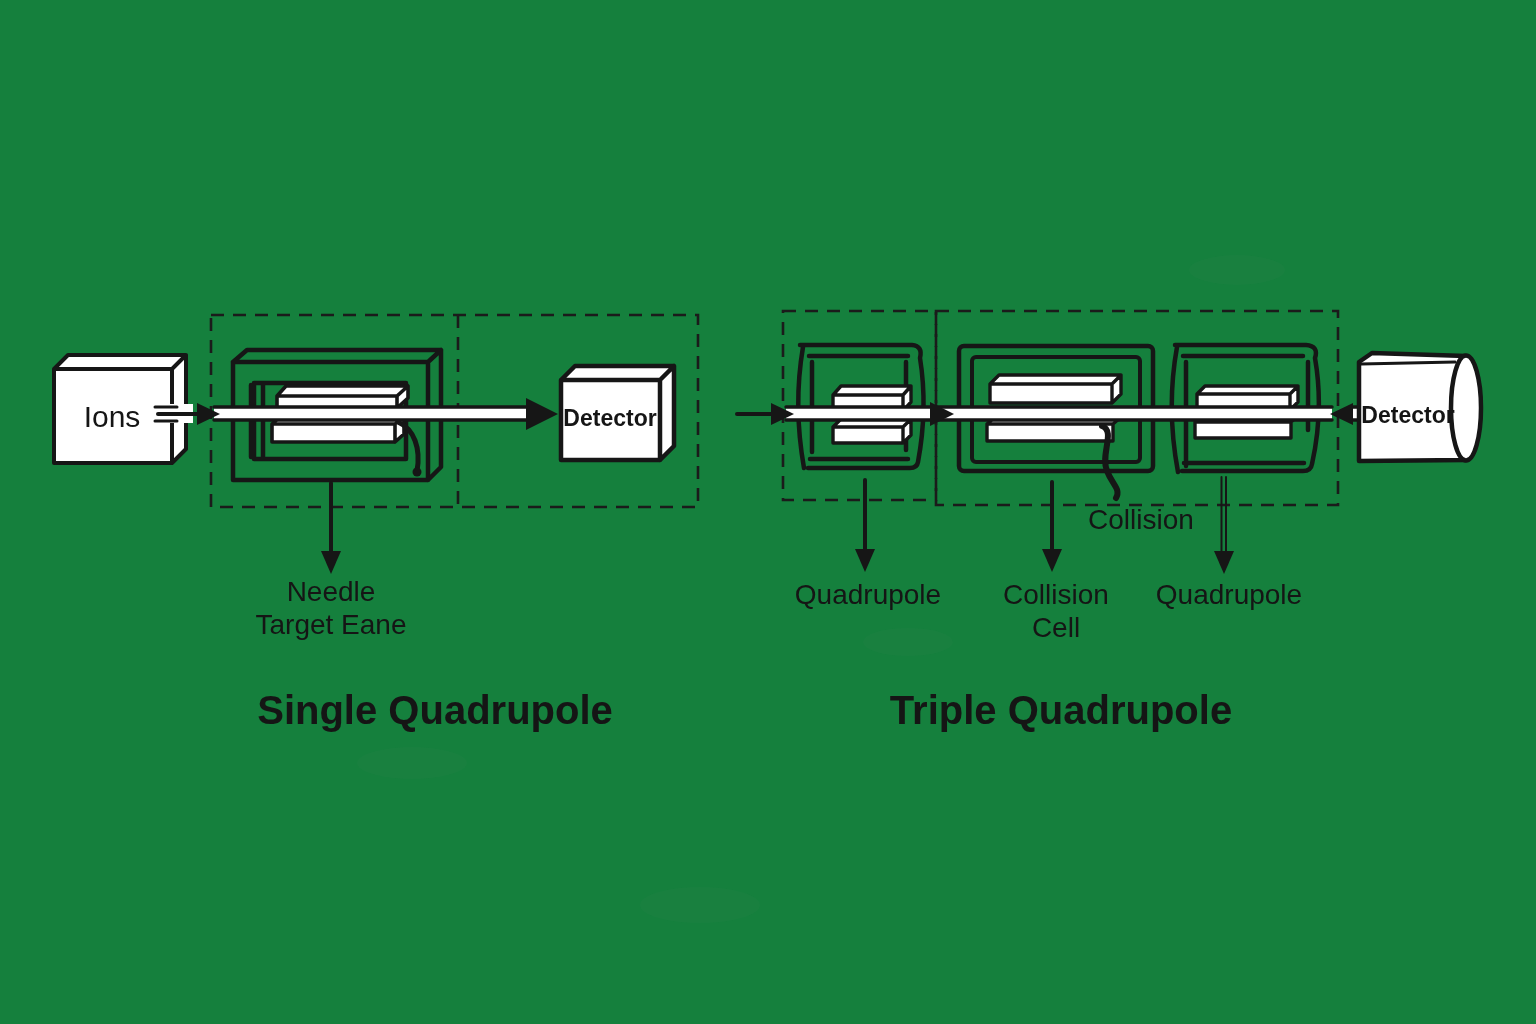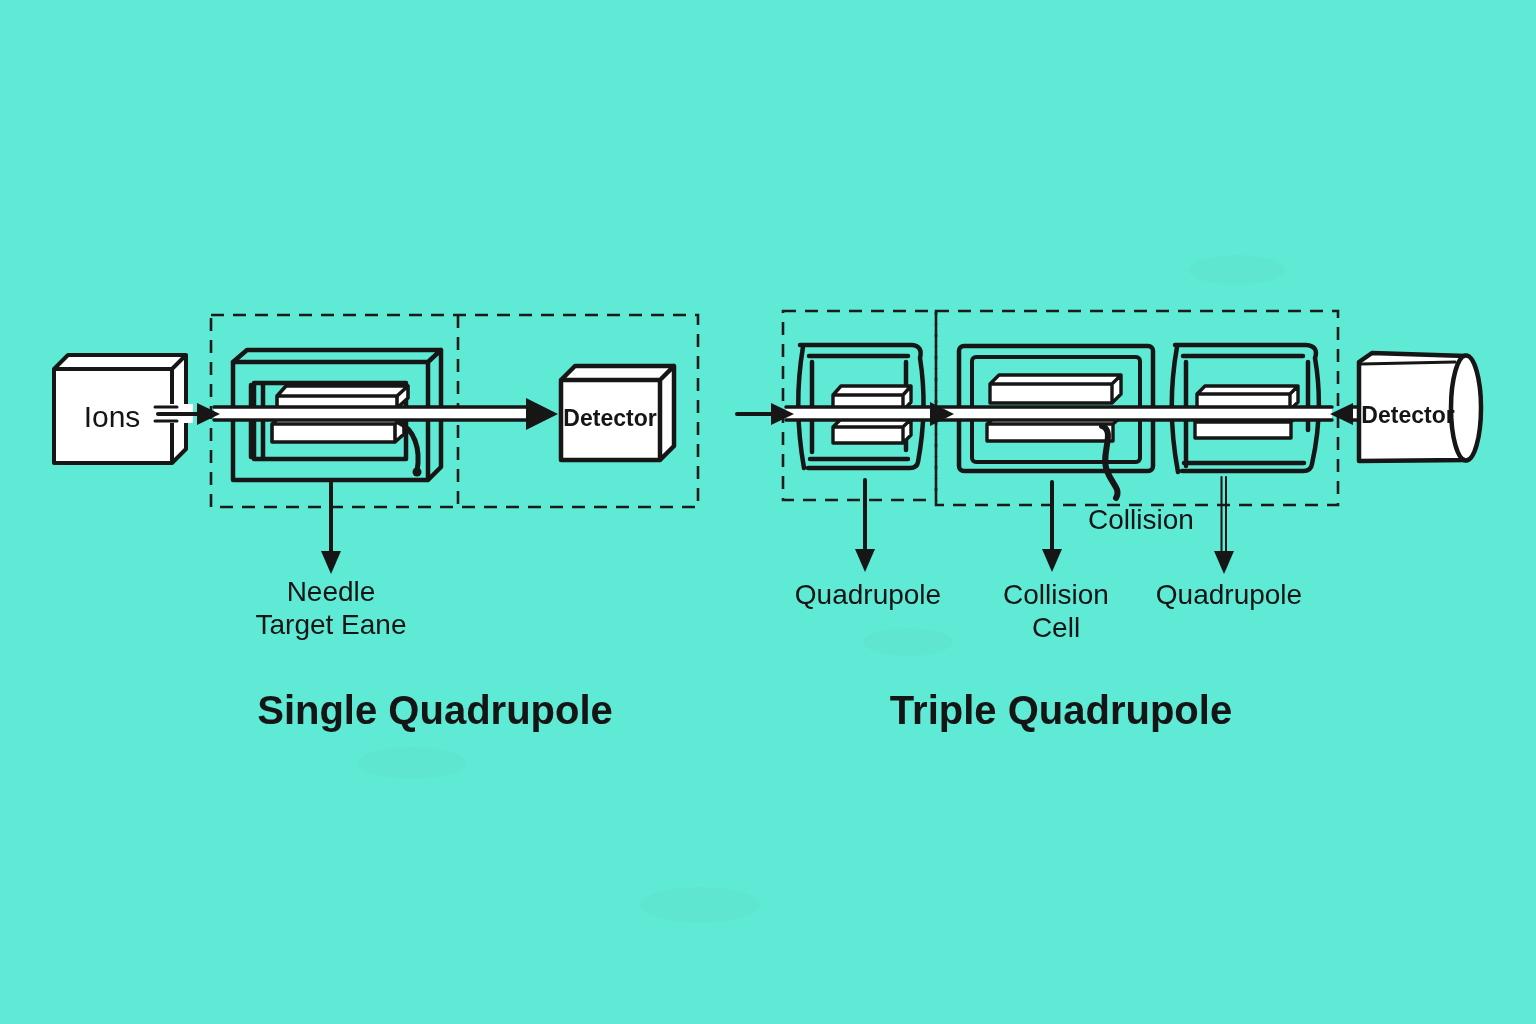--- a/index.html
+++ b/index.html
@@ -8,21 +8,21 @@
     width: 1536px;
     height: 1024px;
     background: #ffffff;
     overflow: hidden;
     font-family: "Liberation Sans", sans-serif;
   }
   .canvas-wrap {
     position: relative;
     width: 1536px;
     height: 1024px;
-    background: #5eead4;
+    background: #15803d;
   }
   svg { display: block; }
   .ink-stroke   { stroke: #161616; fill: none; stroke-linecap: round; stroke-linejoin: round; }
   .ink-fill     { fill: #161616; stroke: none; }
   .white-filled { fill: #ffffff; stroke: #161616; stroke-linecap: round; stroke-linejoin: round; }
   .white-patch  { fill: #ffffff; stroke: none; }
   .dashed       { stroke: #1b1b1b; fill: none; stroke-width: 2.6; stroke-dasharray: 13 9; }
   .smudge       { fill: #8a8a8a; opacity: 0.035; stroke: none; }
   text {
     fill: #151515;

